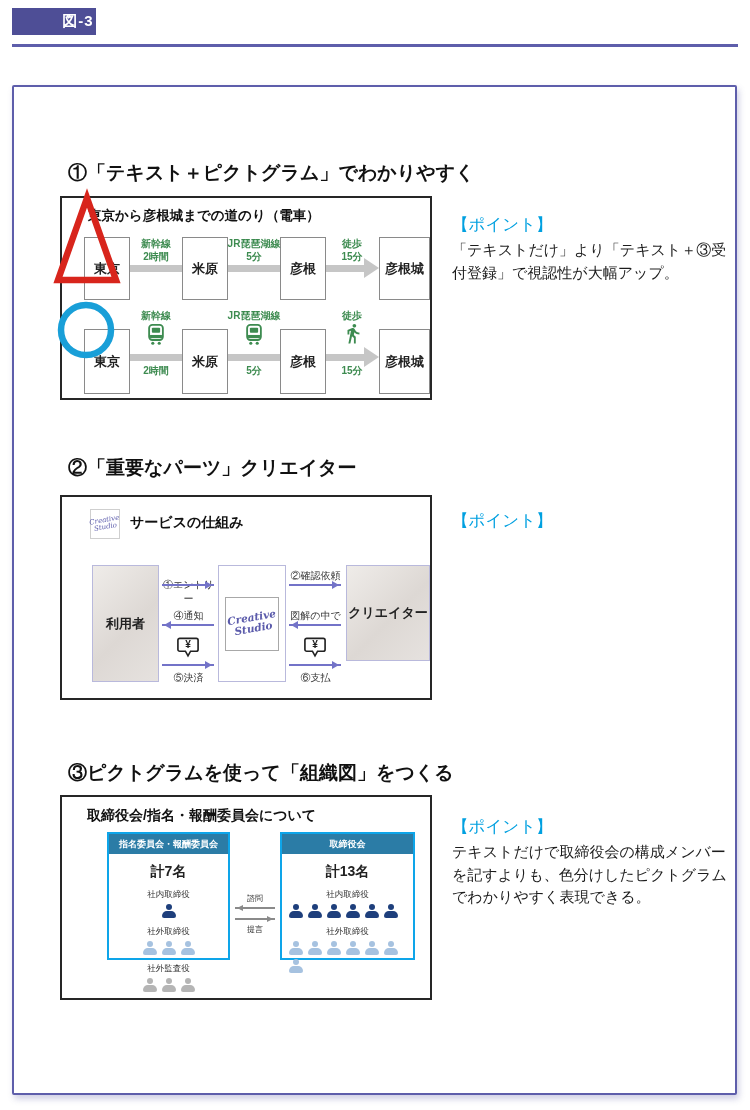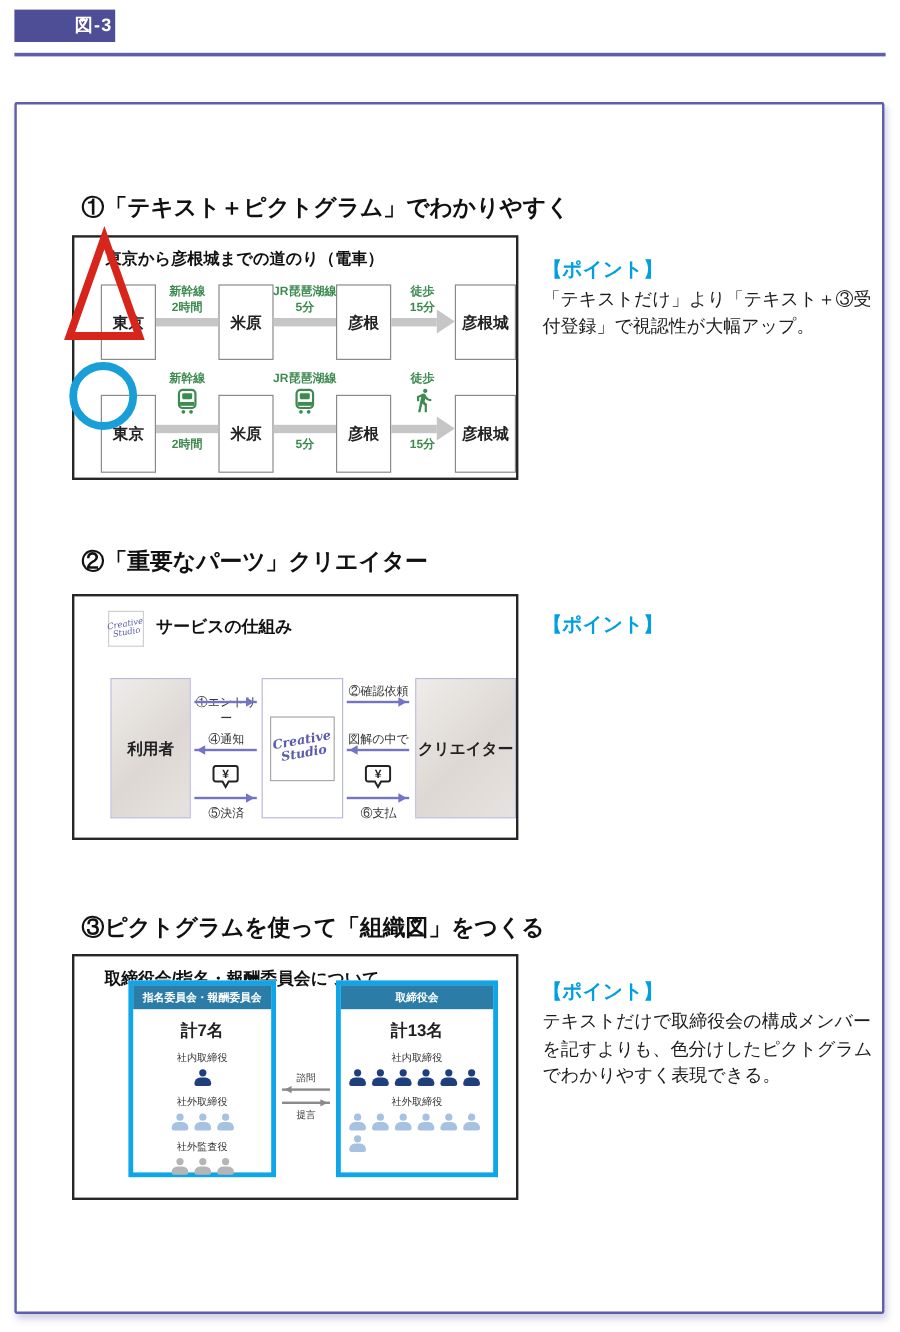--- a/index.html
+++ b/index.html
@@ -35,21 +35,21 @@
   .leg-label { position:absolute; width:70px; text-align:center; color:#3d8b50;
     font-size:10px; font-weight:bold; line-height:1.25; }
   .leg-label span { display:block; }
   .leg-icon { position:absolute; width:22px; height:23px; }
 
   
   .marks { position:absolute; left:40px; top:188px; }
 
   
   .point { position:absolute; left:452px; width:278px; }
-  .point-label { font-size:16.5px; font-weight:bold; color:#00a0e0; margin-bottom:3px; }
+  .point-label { font-size:16.5px; font-weight:normal; color:#00a0e0; margin-bottom:3px; }
   .point-text { font-size:15px; color:#1c1c1c; line-height:1.5; word-break:break-all; }
 
   
   .logo-sq { position:absolute; left:28px; top:12px; width:30px; height:30px;
     border:1px solid #cfcfcf; display:flex; align-items:center; justify-content:center; }
   .logo-script { font-family:"DejaVu Serif", serif; font-style:italic; color:#5b5bab;
     text-align:center; transform:rotate(-10deg); line-height:1.05; }
   .logo-sq .logo-script { font-size:7px; }
   .actor { position:absolute; border:1px solid #b9b9dc;
     display:flex; align-items:center; justify-content:center;
@@ -61,21 +61,21 @@
   .hub-frame .logo-script { font-size:10.5px; }
   .flow-label { position:absolute; width:59px; text-align:center; font-size:10px; color:#333; }
   .farrow { position:absolute; width:52px; height:2px; background:#7373c8; }
   .farrow.right::after { content:""; position:absolute; right:-2px; top:-3px;
     border:4px solid transparent; border-left:7px solid #7373c8; }
   .farrow.left::after { content:""; position:absolute; left:-2px; top:-3px;
     border:4px solid transparent; border-right:7px solid #7373c8; }
   .money { position:absolute; width:24px; height:22px; }
 
   
-  .org-box { position:absolute; top:20px; height:164px; border:4px solid #0ea5e9; background:#fff; }
+  .org-box { position:absolute; top:35px; height:128px; border:2px solid #0ea5e9; background:#fff; }
   .org-head { height:20px; background:#2b7ca6; color:#fff; font-size:9px; font-weight:bold;
     display:flex; align-items:center; justify-content:center; }
   .org-total { text-align:center; font-size:14px; font-weight:bold; color:#222; margin-top:9px; }
   .org-glabel { text-align:center; font-size:8.5px; color:#333; margin-top:8px; }
   .prow { display:flex; gap:4px; margin-top:3px; padding:0 6px; flex-wrap:wrap; }
   .prow.center { justify-content:center; }
   .person { position:relative; display:inline-block; width:15px; height:14px; }
   .person::before { content:""; position:absolute; left:4.5px; top:0; width:6px; height:6px;
     border-radius:50%; background:currentColor; }
   .person::after { content:""; position:absolute; left:0.5px; bottom:0; width:14px; height:7px;
@@ -205,21 +205,21 @@
       <span>利用者</span>
     </div>
     <div class="actor hub" style="left:156px; top:68px; width:68px; height:117px">
       <div class="hub-frame">
         <div class="logo-script">
           <span>Creative</span><br>
           <span>Studio</span>
         </div>
       </div>
     </div>
-    <div class="actor photo" style="left:284px; top:68px; width:84px; height:117px">
+    <div class="actor photo" style="left:284px; top:68px; width:84px; height:96px">
       <span>クリエイター</span>
     </div>
 
     <div class="flow-label" style="left:97px; top:81px">①エントリー</div>
     <div class="farrow right" style="left:100px; top:87px"></div>
     <div class="flow-label" style="left:97px; top:112px">④通知</div>
     <div class="farrow left" style="left:100px; top:127px"></div>
     <span class="money" style="left:114px; top:140px">
       <svg viewBox="0 0 26 24" width="24" height="22">
         <path d="M4 1.5h18a2 2 0 0 1 2 2v10a2 2 0 0 1-2 2h-6.2L13 20.5 10.2 15.5H4a2 2 0 0 1-2-2v-10a2 2 0 0 1 2-2z" fill="#fff" stroke="#222" stroke-width="1.8"></path>

